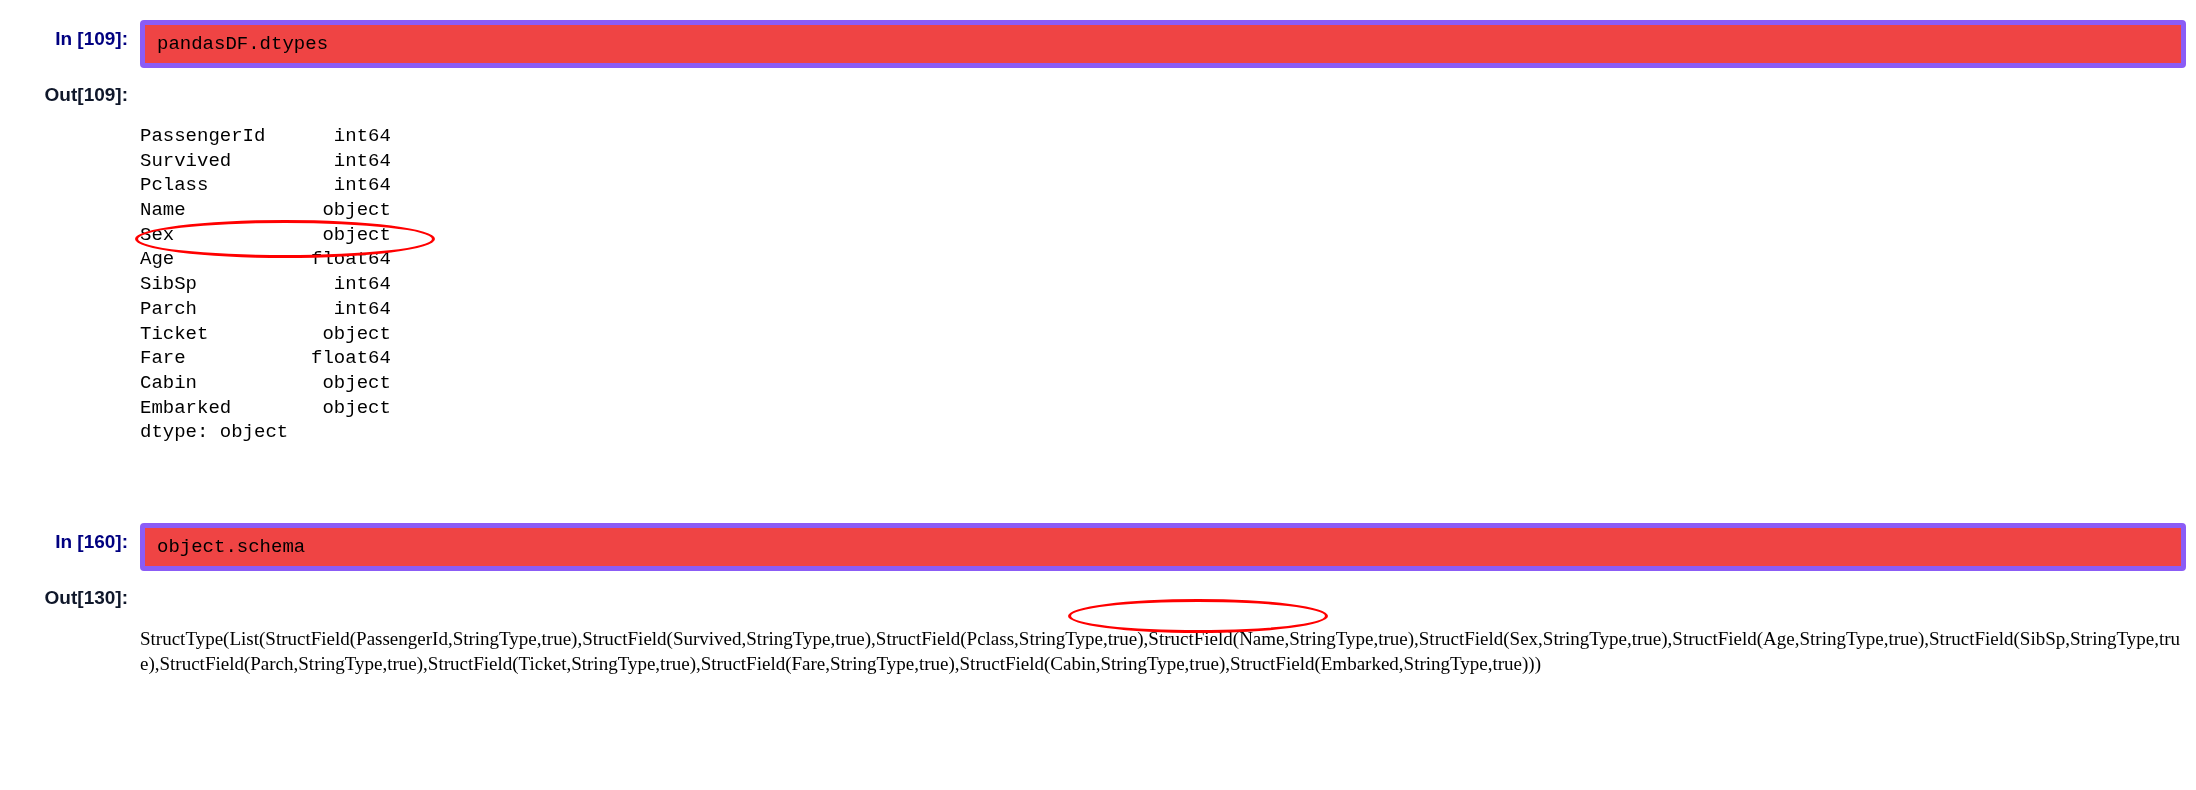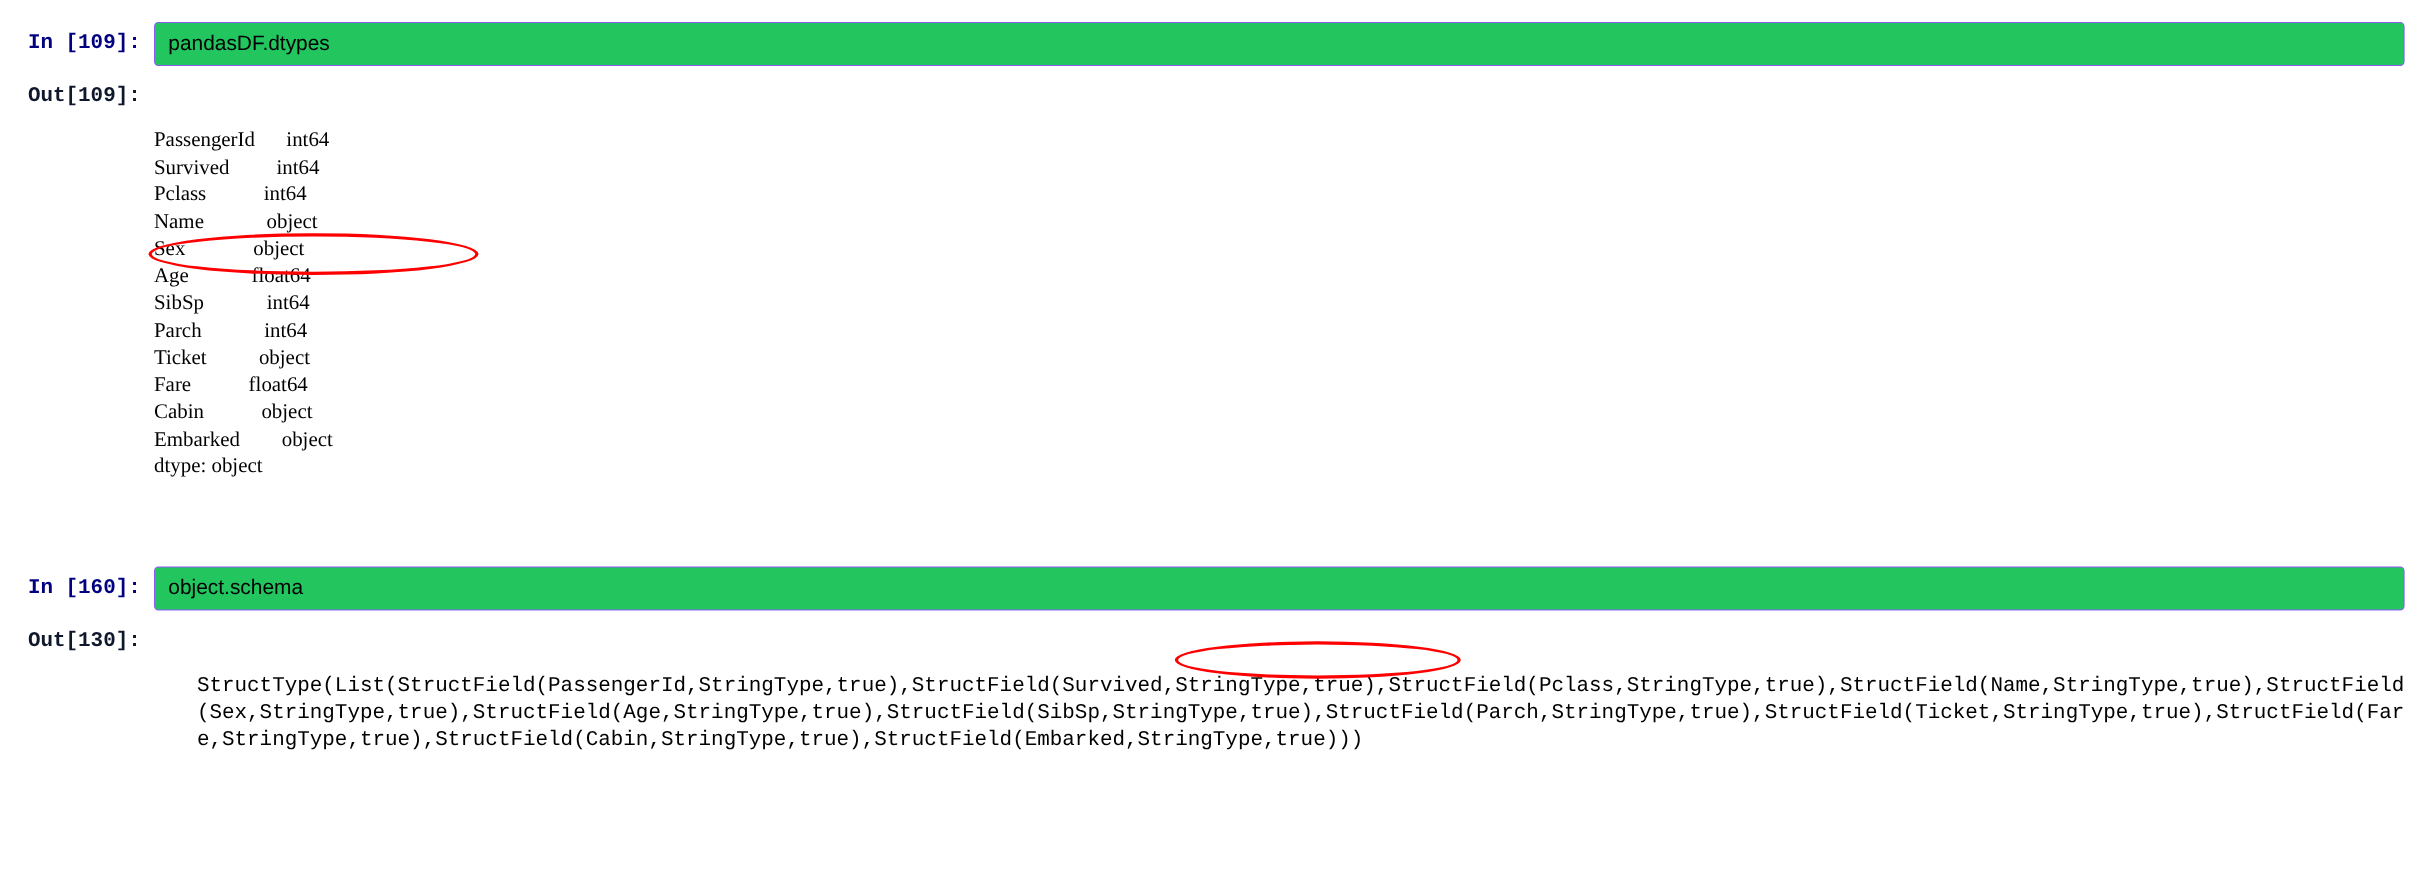--- a/index.html
+++ b/index.html
@@ -16,55 +16,54 @@
     .cell {
       display: flex;
       align-items: flex-start;
       margin-bottom: 8px;
     }
     .prompt {
       width: 130px;
       text-align: right;
       padding-right: 12px;
       padding-top: 8px;
-      font-family: Liberation Mono, monospace;
+      font-family: Liberation Sans, sans-serif;
       font-weight: bold;
       flex-shrink: 0;
     }
     .prompt-in {
       color: #000080;
     }
     .prompt-out {
       color: #0f172a;
     }
     .input-area {
       flex: 1;
-      border: 1px solid #8b5cf6;
+      border: 5px solid #8b5cf6;
       border-radius: 4px;
-      background: #22c55e;
+      background: #ef4444;
       padding: 8px 12px;
-      font-family: Liberation Sans, sans-serif;
+      font-family: Liberation Mono, monospace;
       white-space: pre;
     }
     .output-area {
       flex: 1;
       padding: 4px 0;
       font-family: Menlo, Monaco, 'Courier New', monospace;
       white-space: pre;
       position: relative;
     }
     .output-text {
-      font-family: Liberation Mono, monospace;
+      font-family: Liberation Serif, serif;
       white-space: pre-wrap;
       word-break: break-all;
       line-height: 1.3;
-      margin-left: 39px;
     }
     .output-pre {
-      font-family: Liberation Serif, serif;
+      font-family: Liberation Mono, monospace;
       white-space: pre;
       line-height: 1.3;
     }
     .annot-ellipse {
       position: absolute;
       border: 3px solid #ff0000;
       border-radius: 50%;
       pointer-events: none;
     }
     .annot-ellipse-1 {

